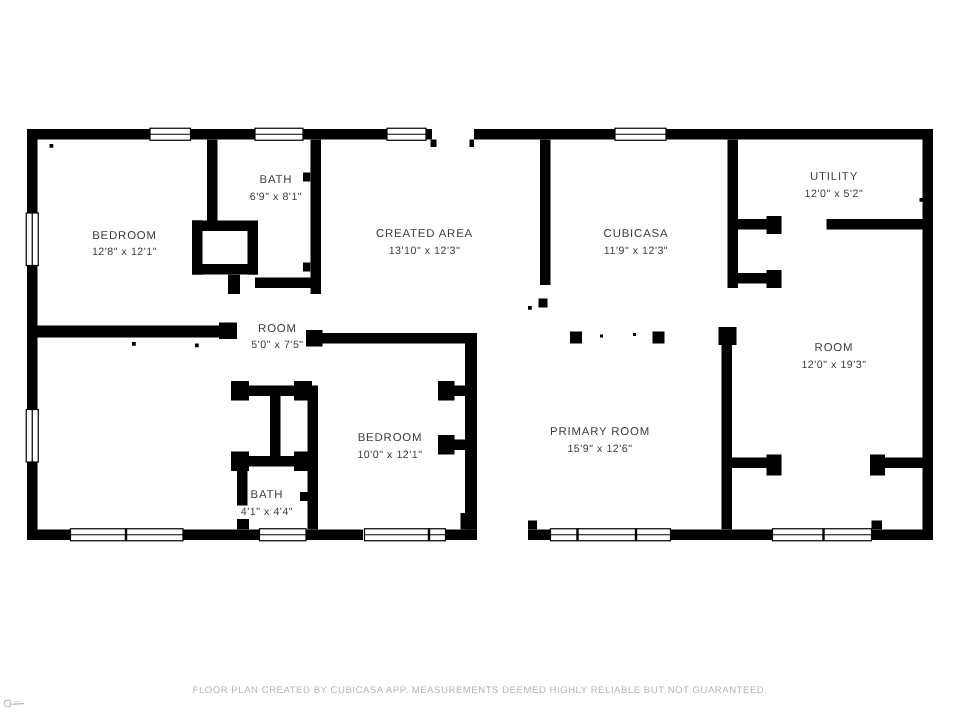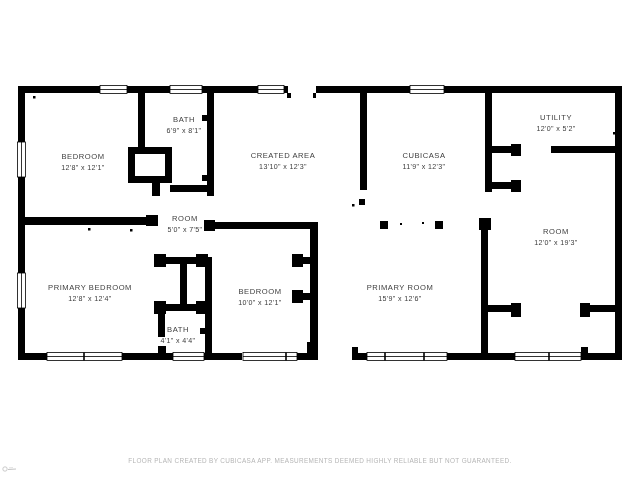--- a/index.html
+++ b/index.html
@@ -201,24 +201,20 @@
   <div class="room-label" style="left:556px;top:113px">
     <div class="room-name">UTILITY</div>
     <div class="room-dims">12'0" x 5'2"</div>
   </div>
 
   <div class="room-label" style="left:185px;top:214px">
     <div class="room-name">ROOM</div>
     <div class="room-dims">5'0" x 7'5"</div>
   </div>
 
-  <div class="room-label" style="left:90px;top:283px">
-    <div class="room-name">PRIMARY BEDROOM</div>
-    <div class="room-dims">12'8" x 12'4"</div>
-  </div>
 
   <div class="room-label" style="left:260px;top:287px">
     <div class="room-name">BEDROOM</div>
     <div class="room-dims">10'0" x 12'1"</div>
   </div>
 
   <div class="room-label" style="left:178px;top:325px">
     <div class="room-name">BATH</div>
     <div class="room-dims">4'1" x 4'4"</div>
   </div>

